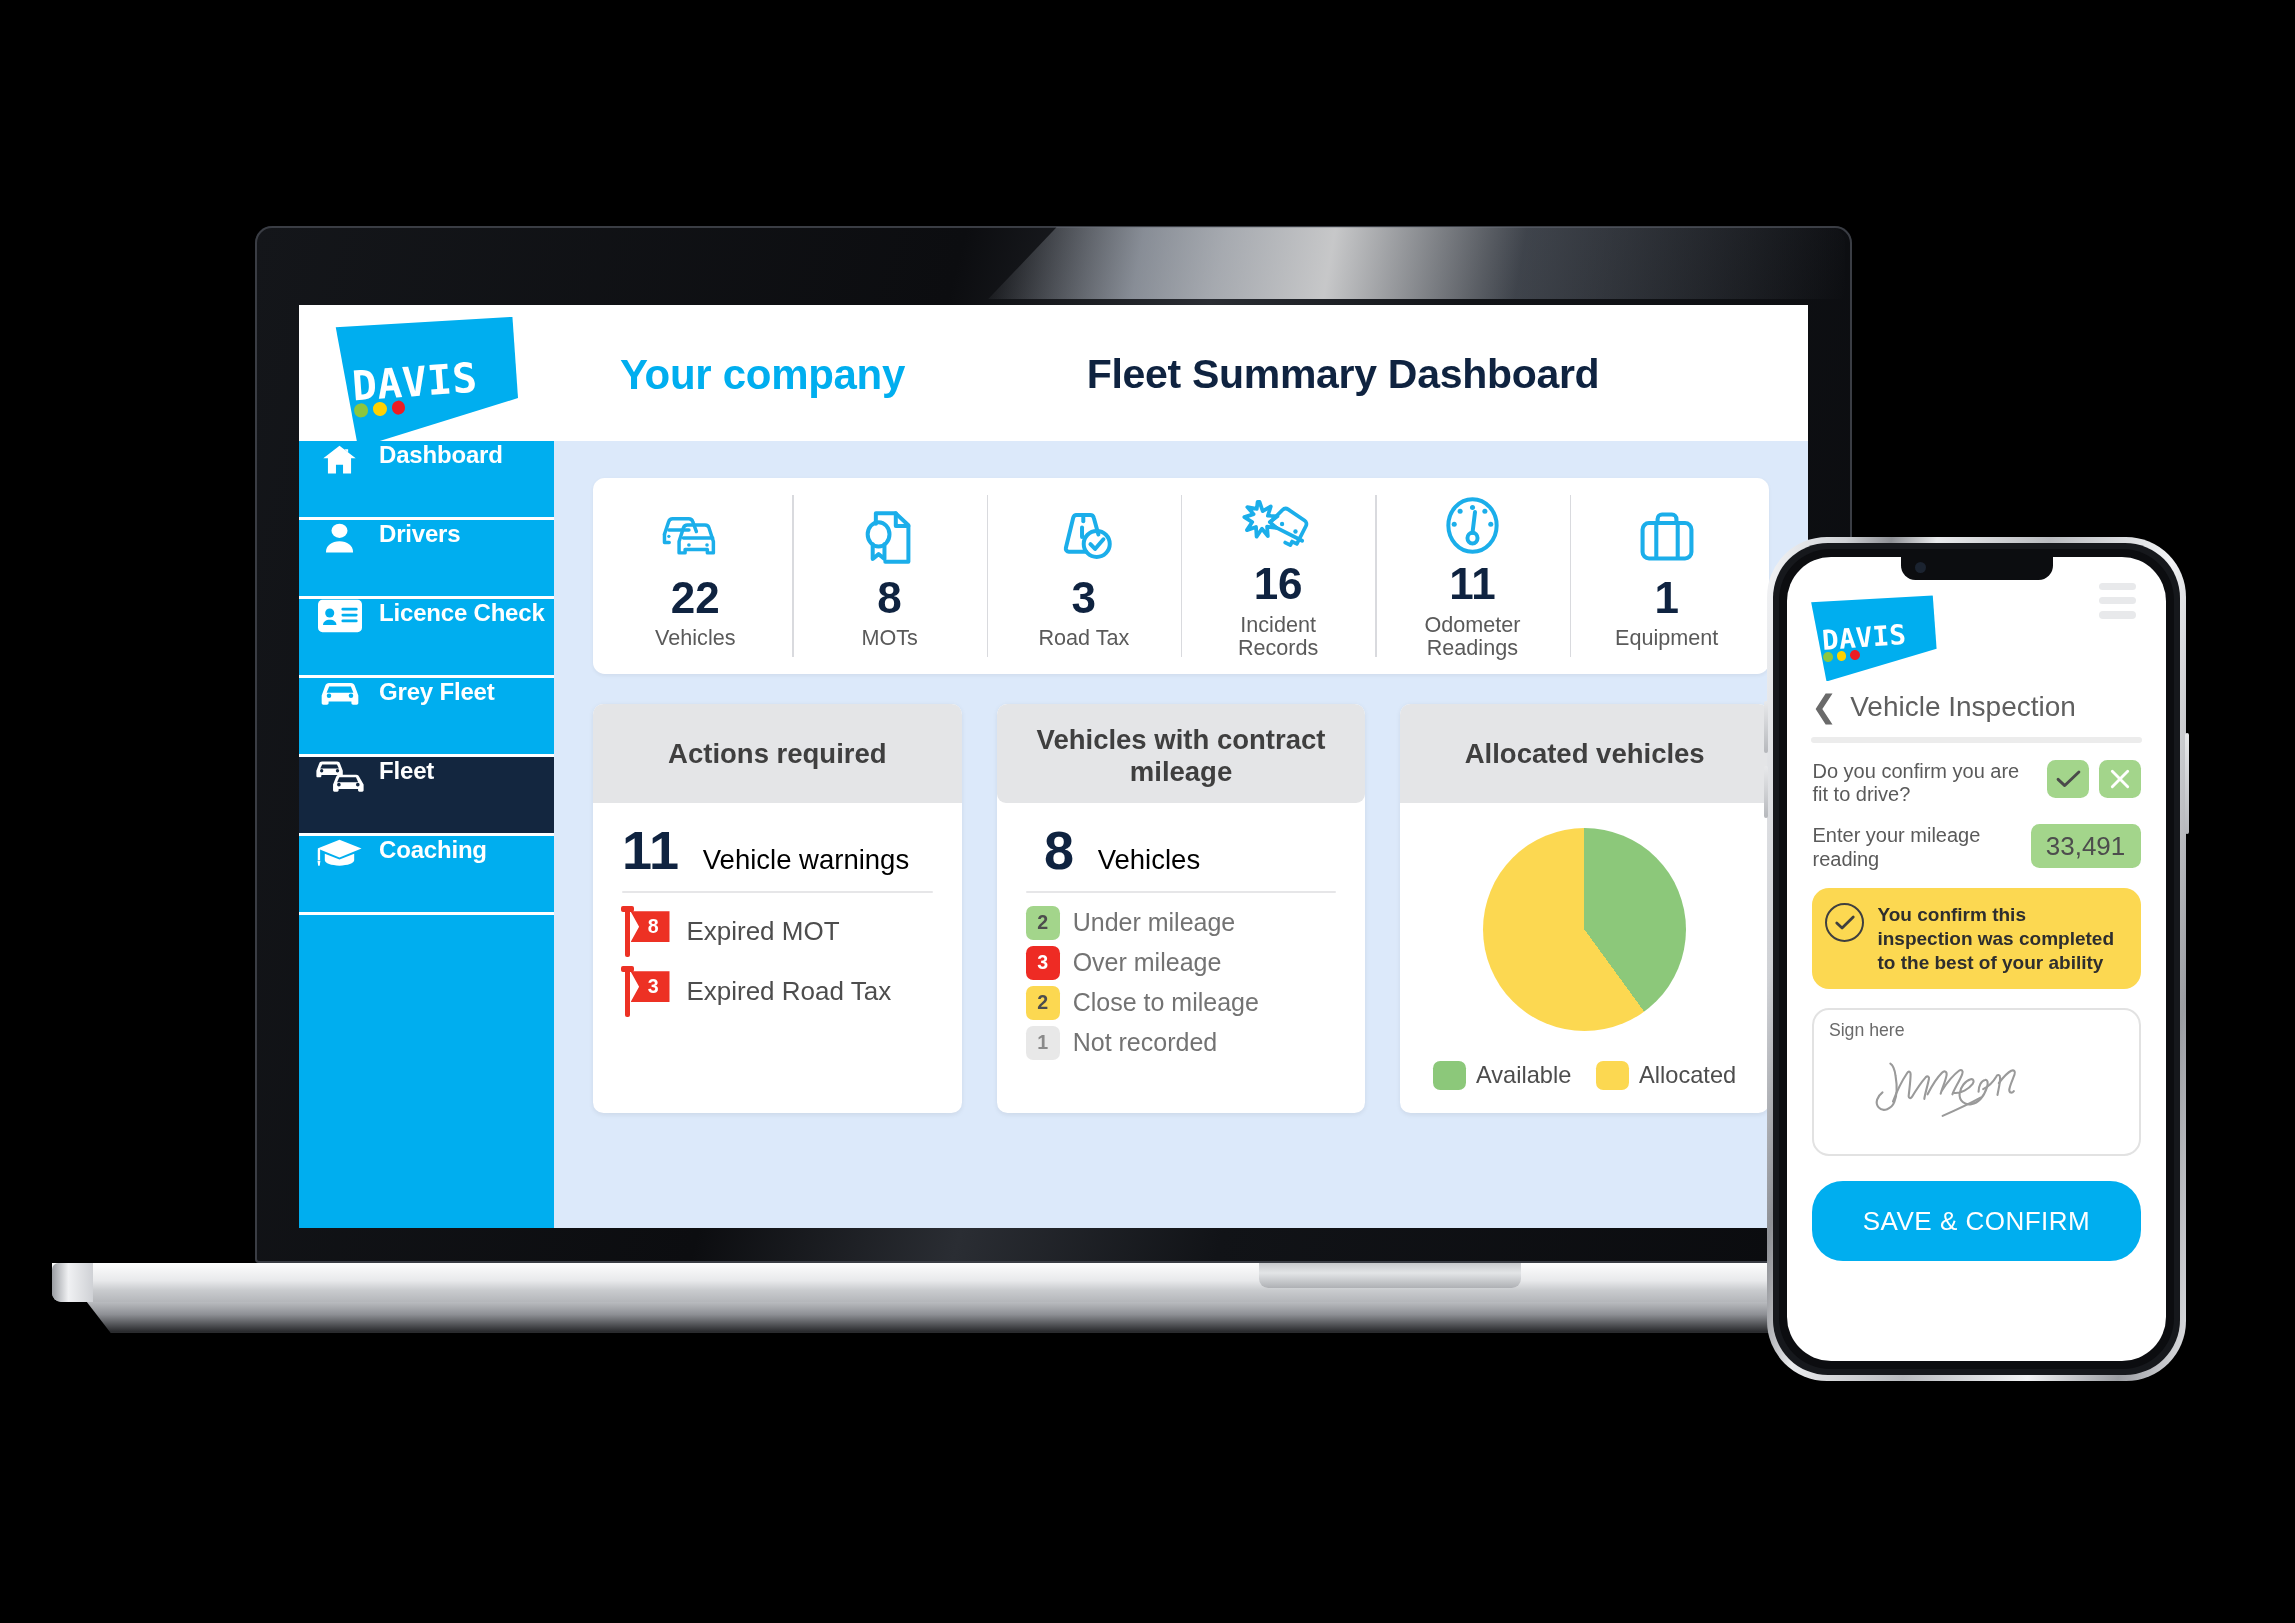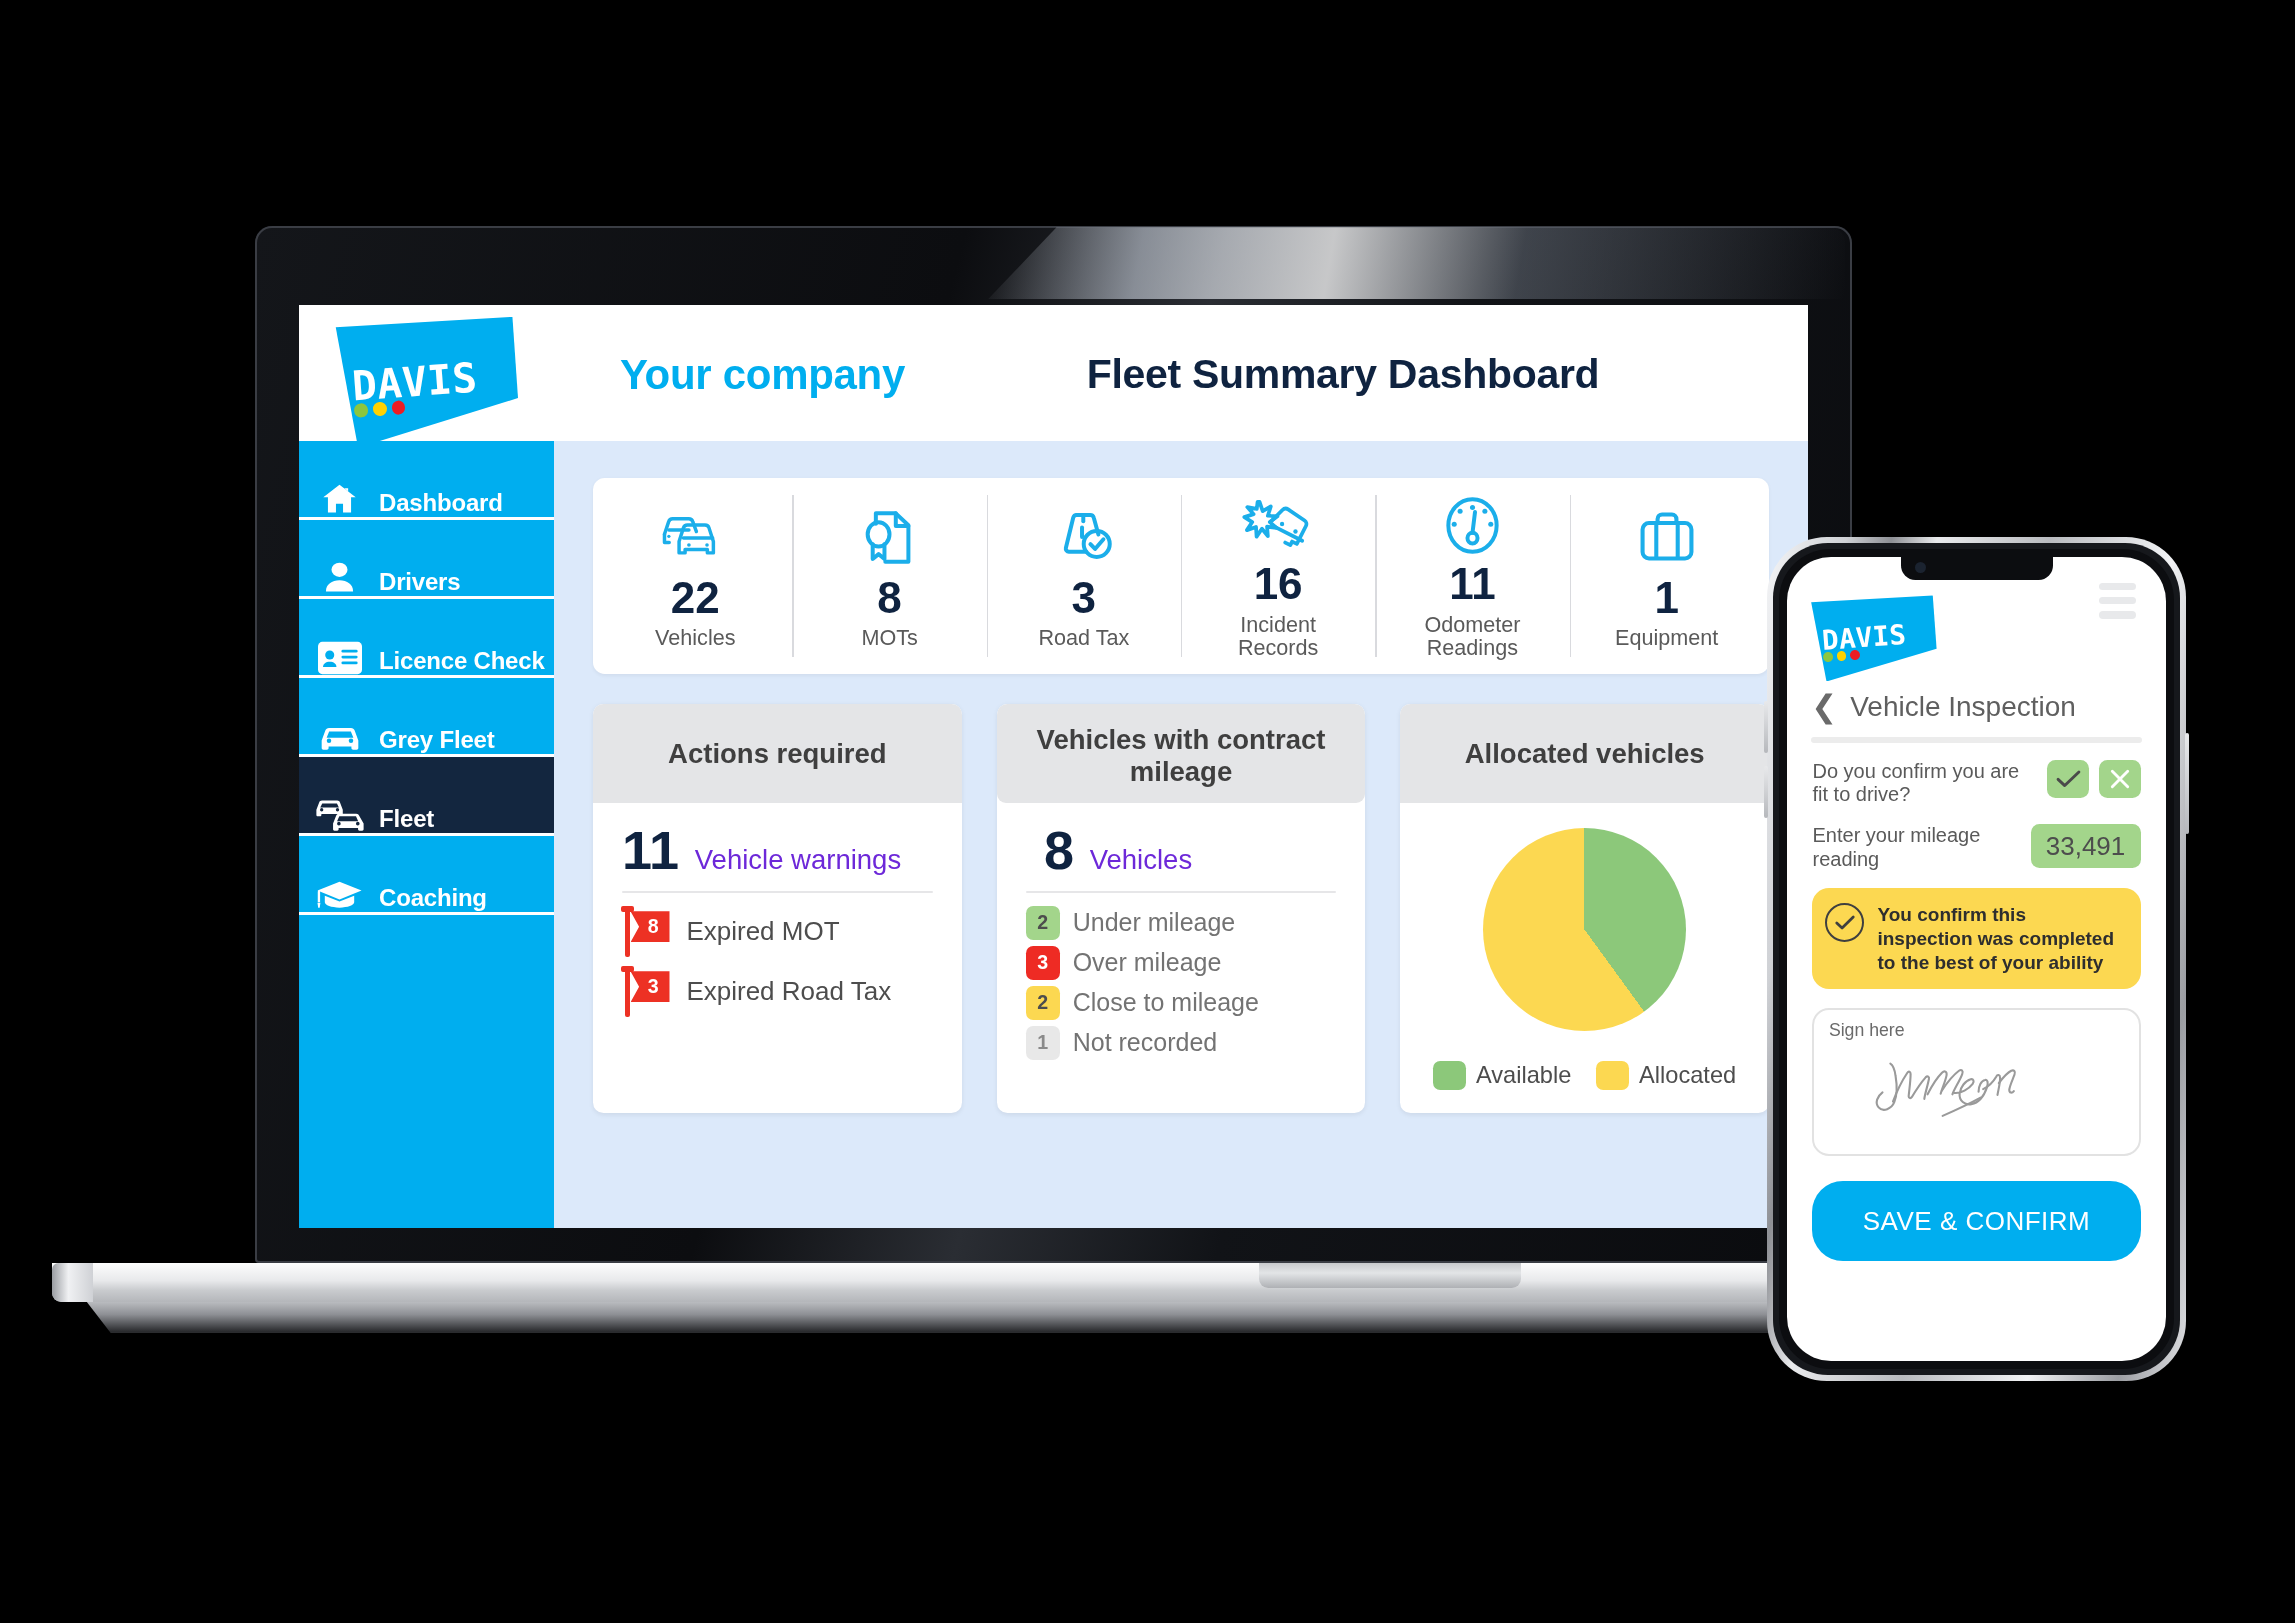--- a/index.html
+++ b/index.html
@@ -95,21 +95,21 @@
     background: linear-gradient(140deg, #0090c7 0%, #00AEEF 75%);
     clip-path: polygon(0 0, 100% 0, 100% 100%, 0 100%);
     border-radius: 0 0 0 0;
   }
 
   #sidebar {
     position: absolute; left: 0; top: 136px; width: 255px; bottom: 0;
     background: #00AEEF;
   }
   .nav-item {
-    position: relative; height: 79px; display: flex; align-items: flex-end;
+    position: relative; height: 79px; display: flex; align-items: flex-start;
     padding-left: 15.7px; gap: 14.4px; color: #fff;
     border-bottom: 3.3px solid #fff;
   }
   .nav-item.active { background: #13263F; }
   .nav-label { font-size: 24px; font-weight: bold; letter-spacing: -0.2px; }
   .nav-icon { width: 50px; display: flex; justify-content: center; align-items: center; }
 
   #content {
     position: absolute; left: 255px; top: 136px; right: 0; bottom: 0;
     background: #DCE9FA;
@@ -143,21 +143,21 @@
   .card-head {
     background: #E4E5E7; padding: 14.4px 10.5px; text-align: center;
     font-size: 27.5px; font-weight: bold; color: #3f3f3f; line-height: 1.16;
     min-height: 99px; display: flex; align-items: center; justify-content: center;
   }
   .card-head.two-line { padding-top: 10.5px; padding-bottom: 5px; border-radius: 9px; }
   .card-body { flex: 1; padding: 19.6px 29px; }
 
   .big-row { display: flex; align-items: baseline; gap: 15.7px; }
   .big-num { font-size: 54px; font-weight: bold; color: #0F2340; line-height: 1; }
-  .big-txt { font-size: 27.5px; color: #6d28d9; }
+  .big-txt { font-size: 27.5px; color: #000000; margin-left: 8px; }
   .card-rule { height: 2px; background: #e6e6e8; margin: 14.4px 0 13px 0; border-radius: 1.3px; }
 
   .flag-row { display: flex; align-items: center; gap: 14.4px; margin-bottom: 9.2px; }
   .flag { position: relative; width: 50px; height: 51px; flex: none; }
   .flag .pole { position: absolute; left: 2.6px; top: 0; width: 5.9px; height: 51px; background: #ED3124; border-radius: 2px; }
   .flag .pole::before { content:""; position:absolute; left:-3.3px; top:0; width:12.4px; height:5.9px; background:#ED3124; border-radius:2px; }
   .flag .banner {
     position: absolute; left: 8.5px; top: 5.2px; width: 39px; height: 31px; background: #ED3124;
     clip-path: polygon(0 0, 100% 0, 100% 100%, 0 100%, 22% 50%);
     display: flex; align-items: center; justify-content: center;

